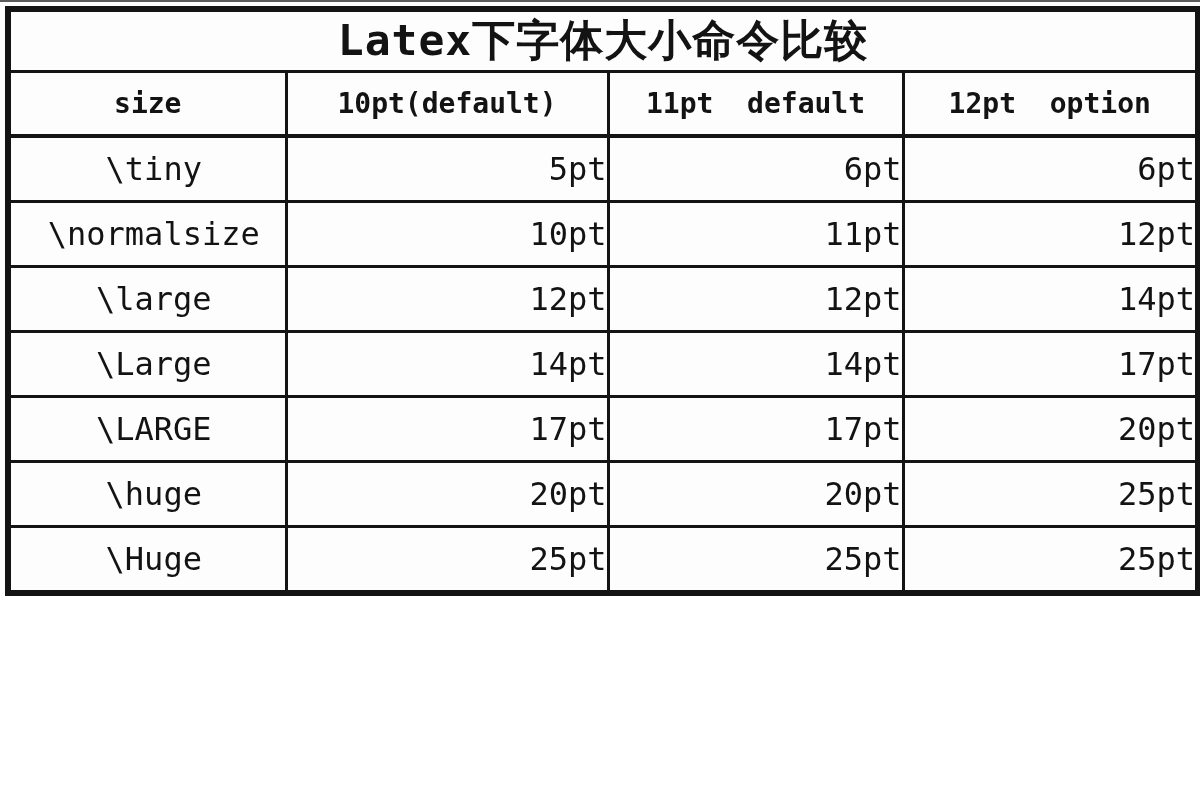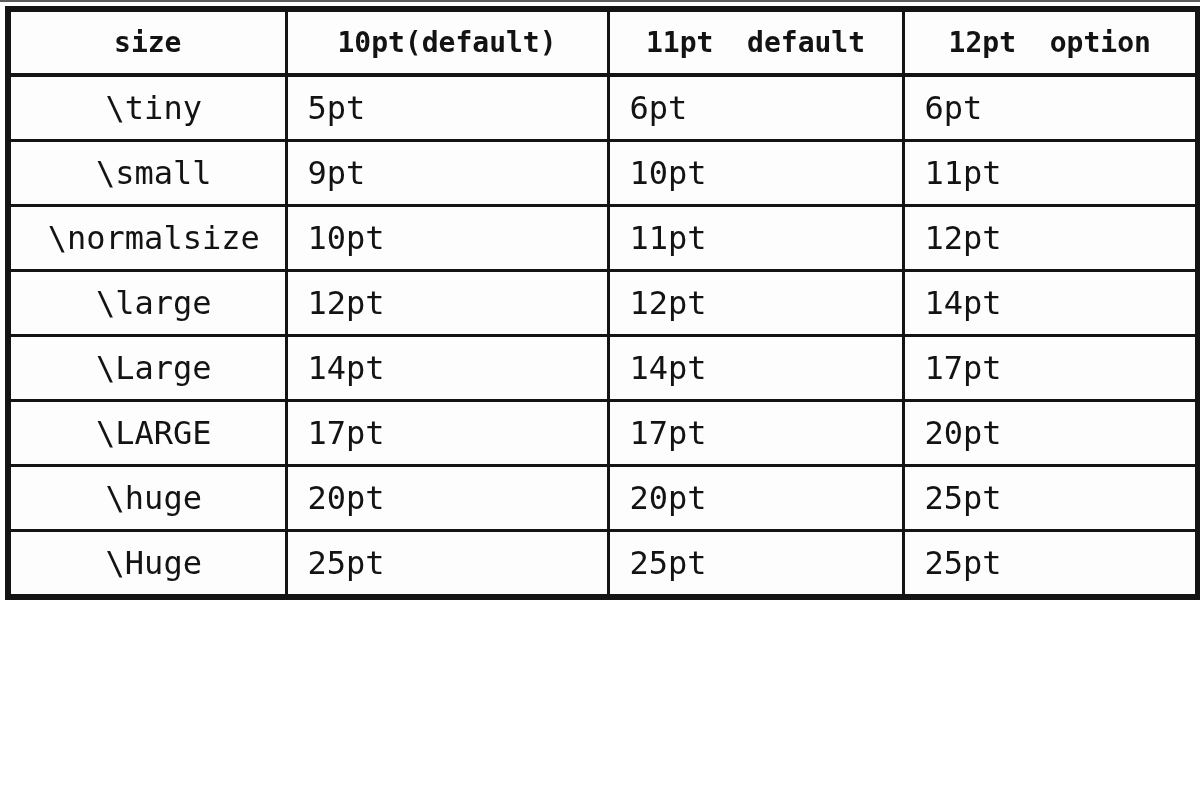--- a/index.html
+++ b/index.html
@@ -54,21 +54,21 @@
     font-size: 28px;
     font-weight: bold;
     text-align: center;
     white-space: pre;
     border-bottom-width: 4px;
   }
   tbody.data-rows td {
     height: 62px;
     font-size: 32px;
     font-weight: 500;
-    text-align: left;
+    text-align: right;
     white-space: pre;
     padding-left: 20px;
   }
   tbody.data-rows td.cmd-cell {
     text-align: center;
     padding-left: 12px;
   }
 </style>
 </head>
 <body>
@@ -76,39 +76,36 @@
 <div class="crop-artifact-line"></div>
 
 <table class="size-table">
   <colgroup>
     <col style="width:278px">
     <col style="width:322px">
     <col style="width:295px">
     <col style="width:295px">
   </colgroup>
   <thead>
+    <tr>
+      <td colspan="4" class="title-cell">Latex下字体大小命令比较</td>
+    </tr>
     <tr class="header-row">
       <th>size</th>
       <th>10pt(default)</th>
       <th>11pt  default</th>
       <th>12pt  option</th>
     </tr>
   </thead>
   <tbody class="data-rows">
     <tr>
       <td class="cmd-cell">\tiny</td>
       <td>5pt</td>
       <td>6pt</td>
       <td>6pt</td>
-    </tr>
-    <tr>
-      <td class="cmd-cell">\small</td>
-      <td>9pt</td>
-      <td>10pt</td>
-      <td>11pt</td>
     </tr>
     <tr>
       <td class="cmd-cell">\normalsize</td>
       <td>10pt</td>
       <td>11pt</td>
       <td>12pt</td>
     </tr>
     <tr>
       <td class="cmd-cell">\large</td>
       <td>12pt</td>

